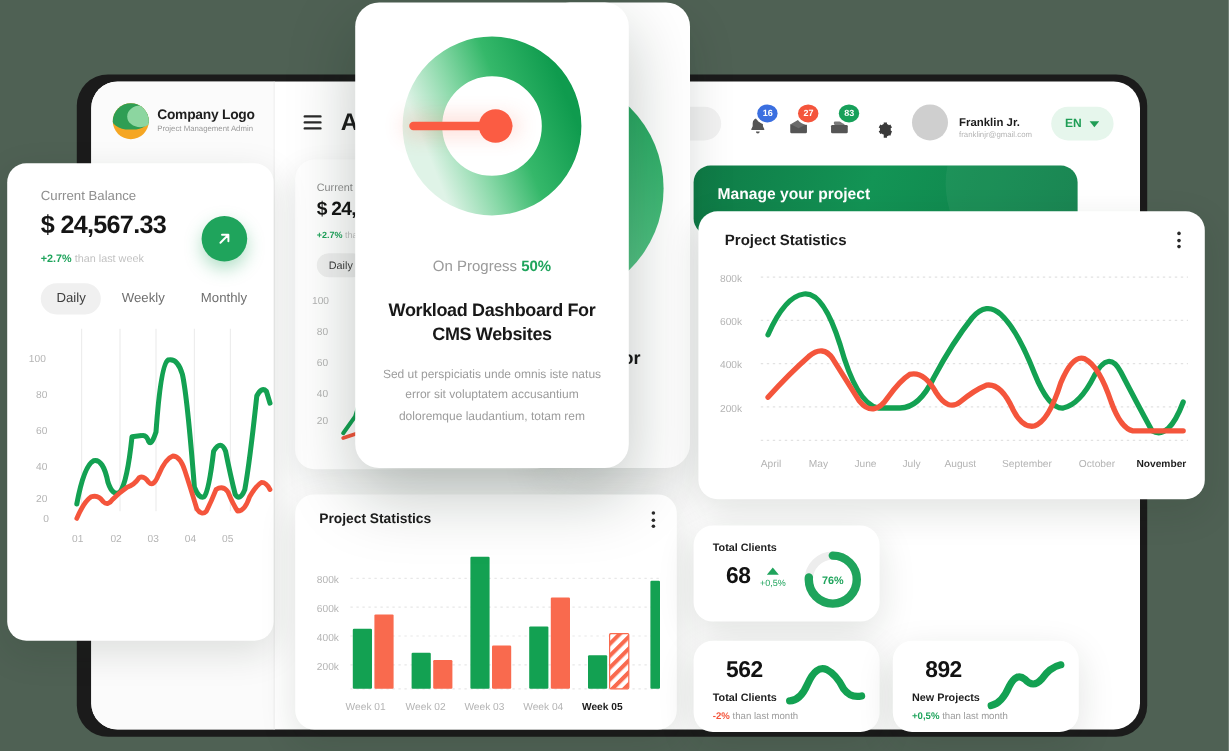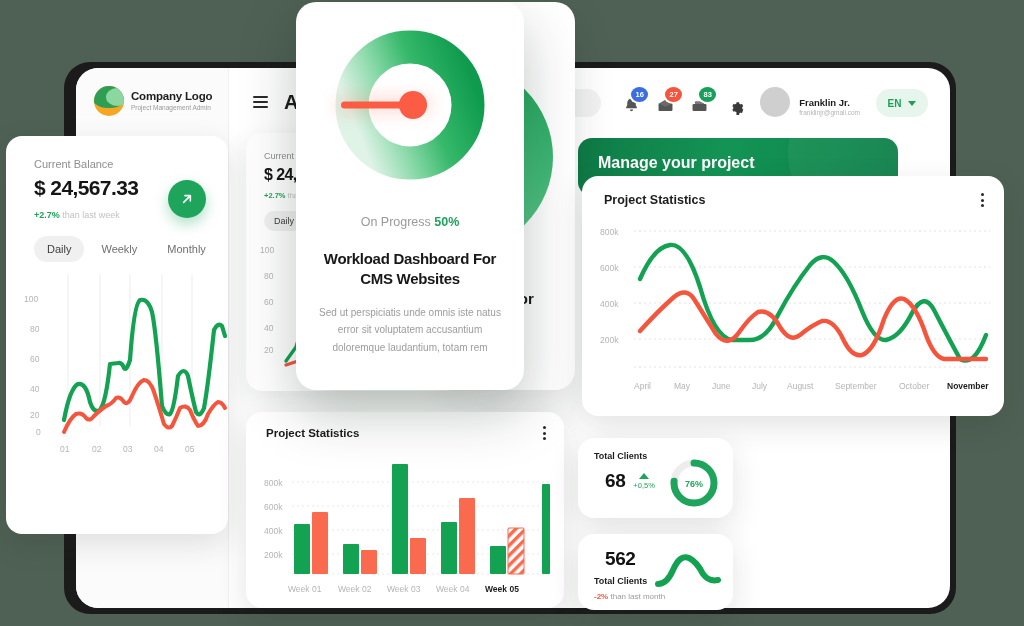--- a/index.html
+++ b/index.html
@@ -100,21 +100,21 @@
   
   .banner{
     position:absolute;left:578px;top:138px;width:320px;height:58px;border-radius:14px;
     background:linear-gradient(110deg,#0f7a46 0%,#139455 45%,#0e7f49 100%);
     overflow:hidden;
   }
   .banner:after{
     content:"";position:absolute;right:-40px;top:-60px;width:150px;height:150px;border-radius:50%;
     background:rgba(255,255,255,.05);
   }
-  .banner h3{margin:0;padding:16px 0 0 20px;color:#fff;font-size:16px;font-weight:bold;}
+  .banner h3{margin:0;padding:16px 0 0 20px;color:#fff;font-size:13px;font-weight:bold;}
 
   
   .balance{
     position:absolute;left:6px;top:136px;width:222px;height:398px;
     padding:0;overflow:hidden;
   }
   .bal-pad{padding:22px 22px 0 28px;}
   .bal-label{font-size:11px;color:#8e8e8e;}
   .bal-amount{font-size:21px;font-weight:bold;color:#151515;letter-spacing:-.6px;margin-top:6px;}
   .bal-delta{font-size:9px;margin-top:10px;color:#c2c2c2;}
@@ -464,20 +464,33 @@
       <div class="mini-sub" style="margin-top:6px">
         <span style="color:#f4553c;font-weight:bold">-2%</span>
         <span>than last month</span>
       </div>
     </div>
     <svg width="70" height="44" viewBox="0 0 70 44" style="position:absolute;right:10px;top:16px">
       <path d="M5 34 Q14 34 20 20 Q27 4 36 8 Q44 12 50 24 Q56 32 65 30" fill="none" stroke="#13a152" stroke-width="6" stroke-linecap="round" stroke-linejoin="round"></path>
     </svg>
   </div>
 
+  <div class="card mini" style="left:744px;top:534px;width:155px;height:76px;">
+    <div style="padding:14px 0 0 16px;">
+      <div class="mini-big">892</div>
+      <div class="mini-title" style="margin-top:6px">New Projects</div>
+      <div class="mini-sub" style="margin-top:6px">
+        <span style="color:#1fa45c;font-weight:bold">+0,5%</span>
+        <span>than last month</span>
+      </div>
+    </div>
+    <svg width="70" height="48" viewBox="0 0 70 48" style="position:absolute;right:8px;top:12px">
+      <path d="M5 42 Q14 40 20 26 Q26 14 33 20 Q40 28 47 20 Q54 10 63 8" fill="none" stroke="#13a152" stroke-width="6" stroke-linecap="round" stroke-linejoin="round"></path>
+    </svg>
+  </div>
 
   <div class="modal">
     <div class="gauge-wrap">
       <svg width="170" height="170" viewBox="0 0 170 170">
         <defs>
           <linearGradient id="gaugeGrad" x1="100%" y1="20%" x2="0%" y2="60%">
             <stop offset="0%" stop-color="#0f9b4e"></stop>
             <stop offset="40%" stop-color="#35b86a"></stop>
             <stop offset="70%" stop-color="#8ad9a9"></stop>
             <stop offset="100%" stop-color="#dff3e7"></stop>

